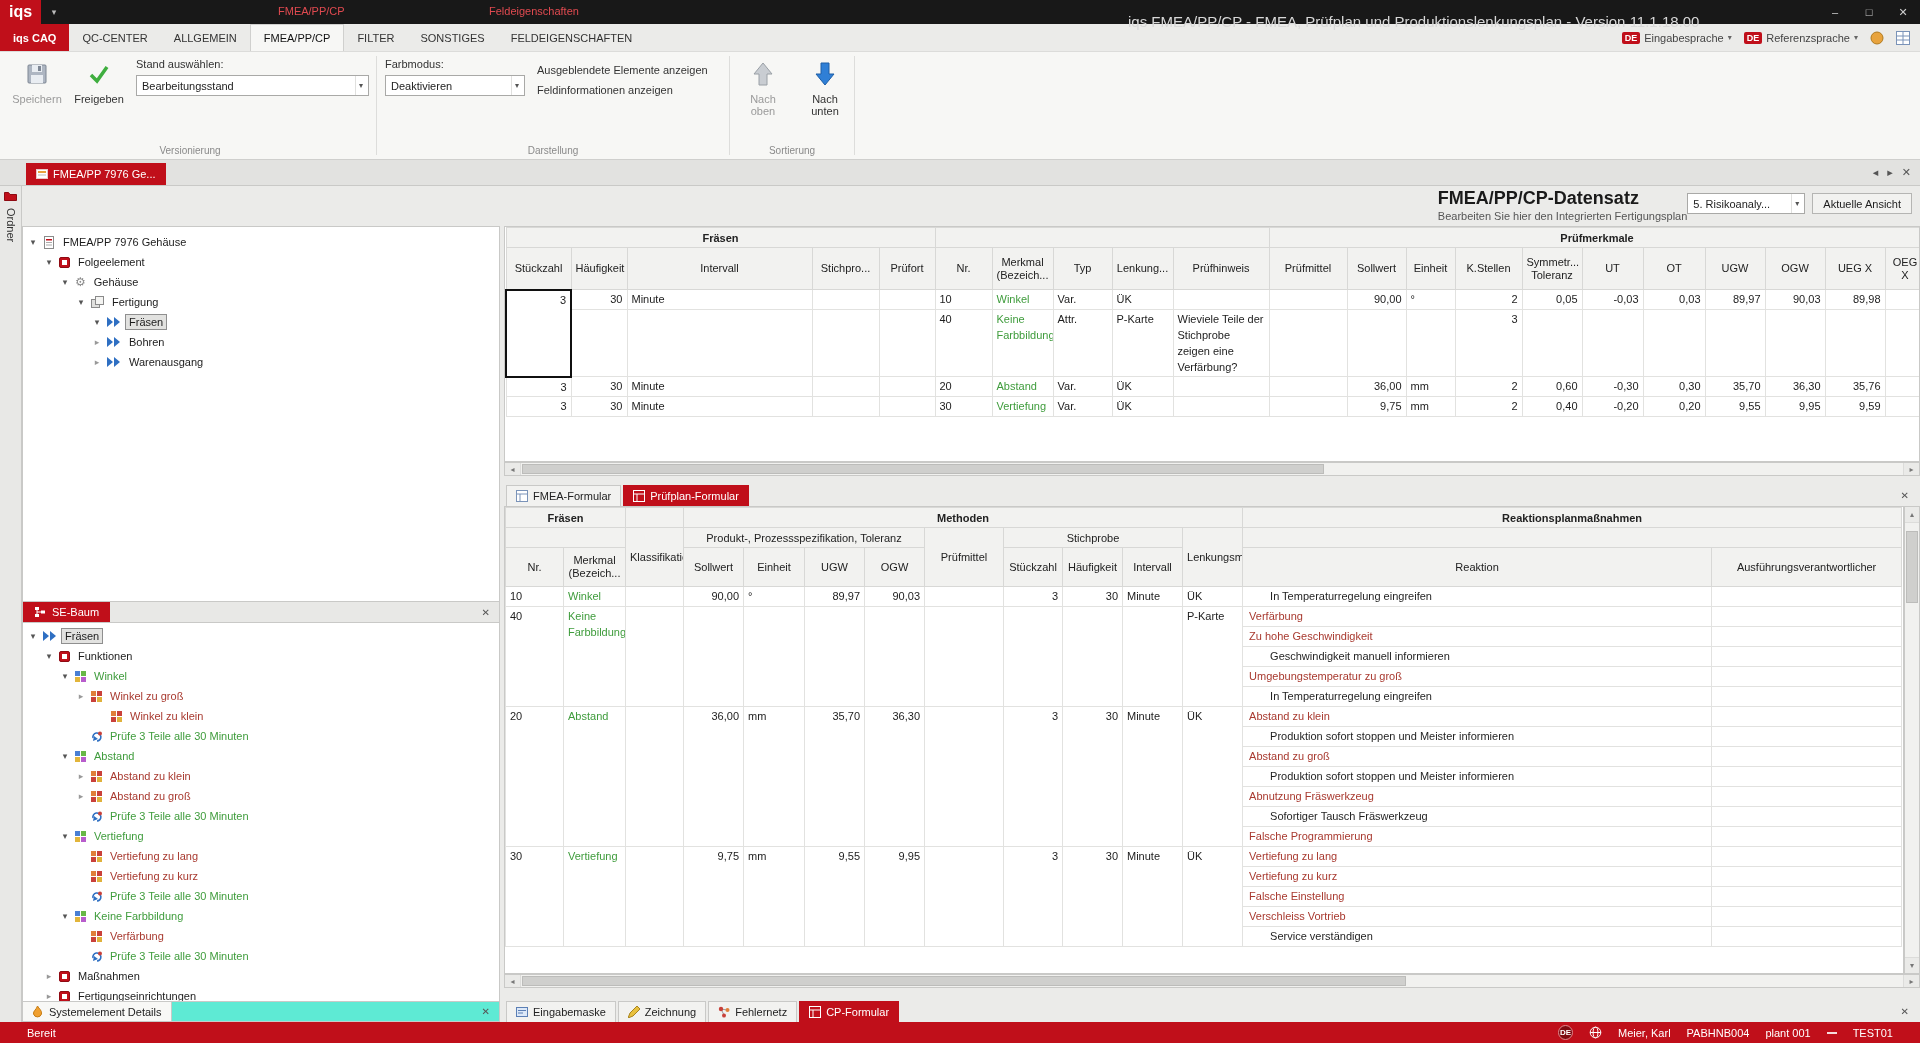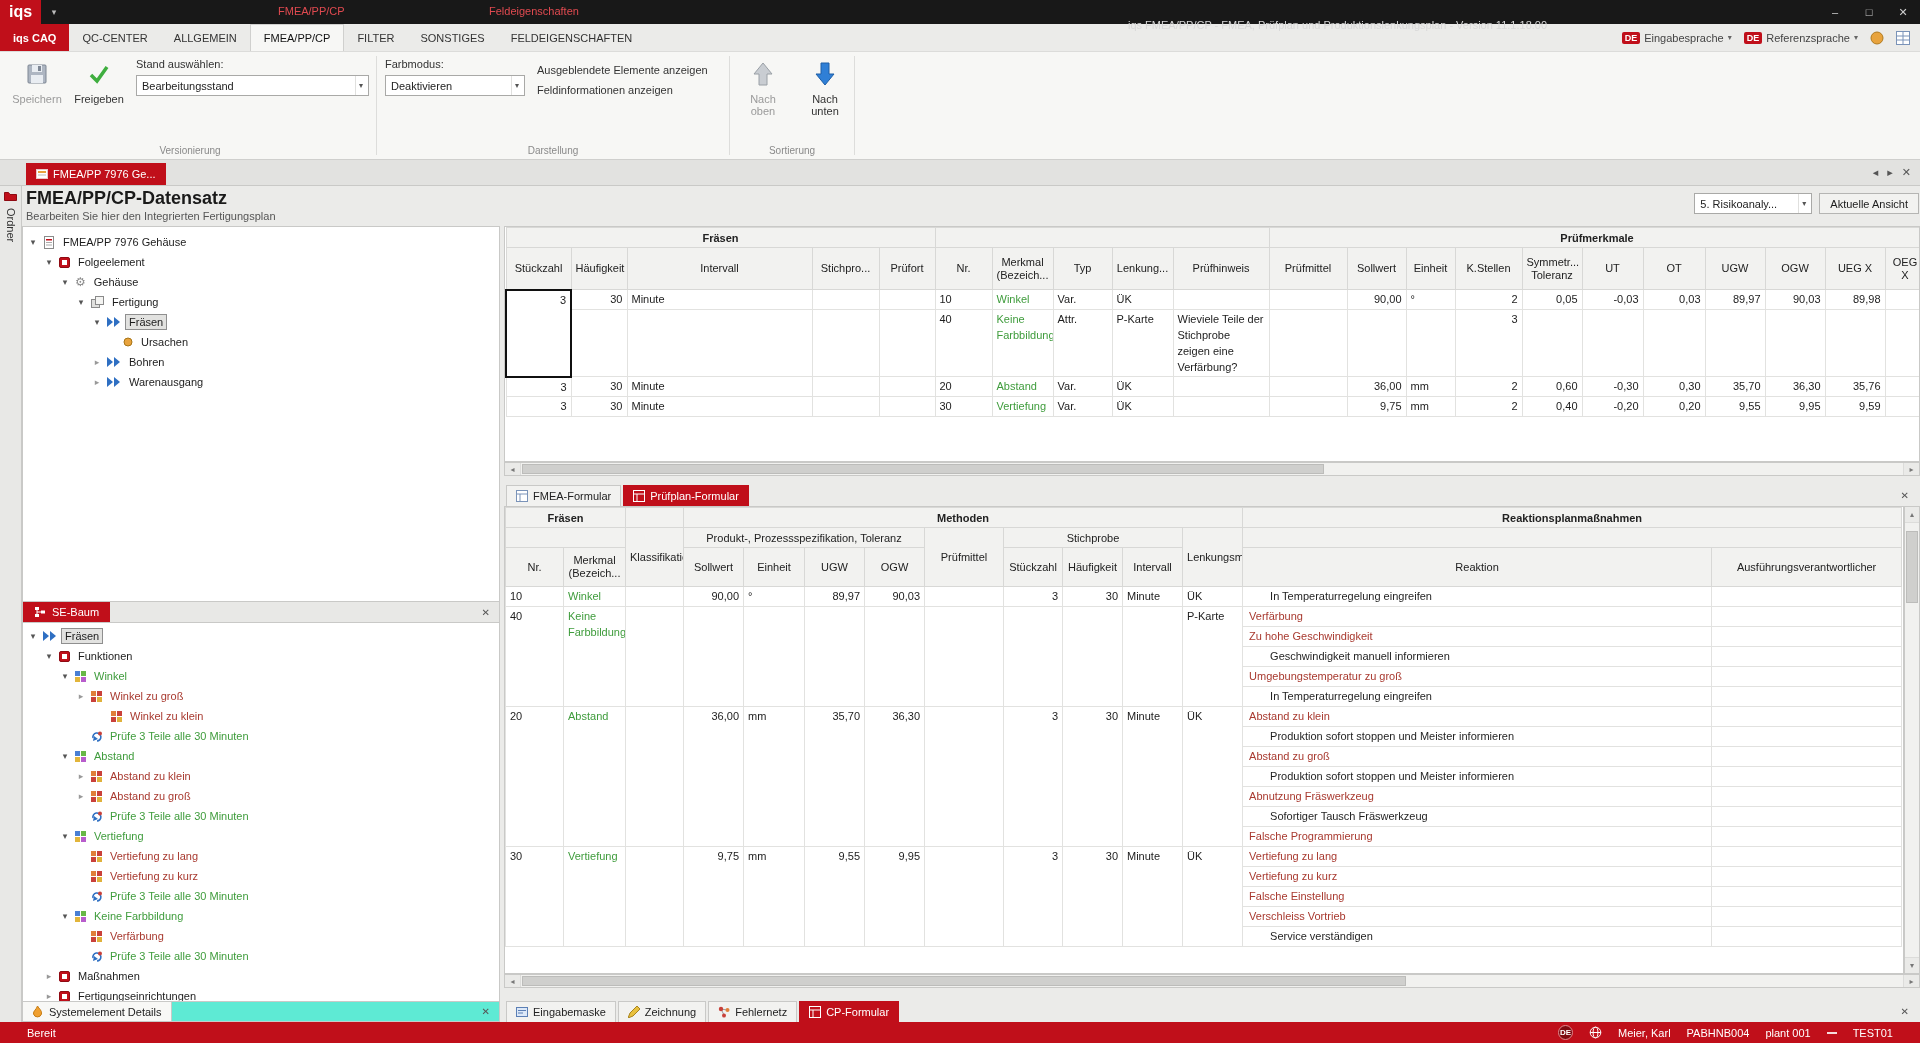--- a/index.html
+++ b/index.html
@@ -6,21 +6,21 @@
 *{margin:0;padding:0;box-sizing:border-box}
 html,body{width:1920px;height:1043px;overflow:hidden}
 body{font-family:"Liberation Sans","DejaVu Sans",sans-serif;font-size:11px;color:#1c1c1c;background:#ebebe9}
 .icon{display:inline-flex;align-items:center;justify-content:center;flex:0 0 auto}
 #app{width:1920px;height:1043px;display:flex;flex-direction:column;position:relative}
 
 .titlebar{height:24px;background:#181818;color:#e6e6e6;display:flex;align-items:center;flex:0 0 auto;position:relative;gap:6px}
 .logo{background:var(--red);color:#fff;font-weight:bold;font-size:16px;height:100%;display:flex;align-items:center;padding:4px 9px}
 .qat{color:#bbb;font-size:9px;width:14px;text-align:center}
 .ctx{position:absolute;color:#e04a50;font-size:11px;top:5px}
-.wtitle{position:absolute;left:1128px;top:19px;font-size:11px;color:#d8d8d8;white-space:nowrap}
+.wtitle{position:absolute;left:1128px;top:13px;font-size:15px;color:#d8d8d8;white-space:nowrap}
 .winbtns{margin-left:auto;display:flex;height:100%}
 .winbtns span{width:34px;display:flex;align-items:center;justify-content:center;color:#cfcfcf;font-size:11px}
 
 .rtabs{height:28px;background:#ebebe9;display:flex;align-items:stretch;flex:0 0 auto;border-bottom:1px solid #dcdcda}
 .rtabs-left{display:flex}
 .rtab{padding:0 13px;display:flex;align-items:center;font-size:11px;color:#333}
 .rtab.brand{background:var(--red);color:#fff;font-weight:bold}
 .rtab.active{background:#f7f7f5;border:1px solid #d0d0ce;border-bottom:none;color:#111}
 .rtabs-right{margin-left:auto;display:flex;align-items:center;gap:12px;padding-right:10px}
 .langctl{display:flex;align-items:center;gap:4px;color:#444}
@@ -43,21 +43,21 @@
 
 .doctabs{height:26px;background:#e2e2e0;border-bottom:1px solid var(--line);display:flex;align-items:flex-end;padding-left:26px;flex:0 0 auto}
 .doctab{height:22px;display:flex;align-items:center;gap:5px;padding:0 10px}
 .doctab.active{background:var(--red);color:#fff}
 .doctab-right{margin-left:auto;display:flex;align-items:center;gap:9px;padding:0 9px;height:100%;color:#555}
 
 .content{flex:1;display:flex;min-height:0}
 .ordner-strip{width:22px;background:#e8e8e6;border-right:1px solid var(--line);display:flex;flex-direction:column;align-items:center;padding-top:4px;gap:7px;flex:0 0 auto}
 .vtext{writing-mode:vertical-rl;font-size:11px;color:#333}
 .main-col{flex:1;display:flex;flex-direction:column;min-width:0}
-.header-strip{height:40px;display:flex;justify-content:space-between;align-items:flex-start;padding:2px 1px 0 4px;flex:0 0 auto}
+.header-strip{height:40px;display:flex;justify-content:flex-end;align-items:flex-start;padding:2px 8px 0 4px;flex:0 0 auto}
 .ptitle{font-size:18px;font-weight:bold;color:#1a1a1a}
 .psub{font-size:11px;color:#555;margin-top:1px}
 .header-controls{display:flex;gap:7px;align-items:center;margin-top:5px}
 .hbtn{border:1px solid #b5b5b3;background:#f2f2f0;height:21px;display:flex;align-items:center;padding:0 10px}
 .body-row{flex:1;display:flex;min-height:0}
 
 .left-panel{width:478px;background:#fff;border:1px solid var(--line);display:flex;flex-direction:column;min-height:0;flex:0 0 auto}
 .etree{height:374px;overflow:hidden;padding-top:5px}
 .ti{height:20px;display:flex;align-items:center;gap:4px;white-space:nowrap}
 .ti .ex{width:12px;text-align:center;font-size:9px;color:#555;flex:0 0 auto}
@@ -331,29 +331,20 @@
               </div>
               <div class="ti sel" style="padding-left: 68px;">
                 <span class="ex">▾</span>
                 <span class="icon">
                   <svg width="14" height="10">
                     <polygon points="0,0 6,5 0,10" fill="#2e6fc2"></polygon>
                     <polygon points="7,0 13,5 7,10" fill="#2e6fc2"></polygon>
                   </svg>
                 </span>
                 <span class="tl">Fräsen</span>
-              </div>
-              <div class="ti" style="padding-left: 84px;">
-                <span class="ex"></span>
-                <span class="icon">
-                  <svg width="10" height="10">
-                    <circle cx="5" cy="5" r="4" fill="#e8a33d" stroke="#a87516"></circle>
-                  </svg>
-                </span>
-                <span class="tl">Ursachen</span>
               </div>
               <div class="ti" style="padding-left: 68px;">
                 <span class="ex c">▸</span>
                 <span class="icon">
                   <svg width="14" height="10">
                     <polygon points="0,0 6,5 0,10" fill="#2e6fc2"></polygon>
                     <polygon points="7,0 13,5 7,10" fill="#2e6fc2"></polygon>
                   </svg>
                 </span>
                 <span class="tl">Bohren</span>

